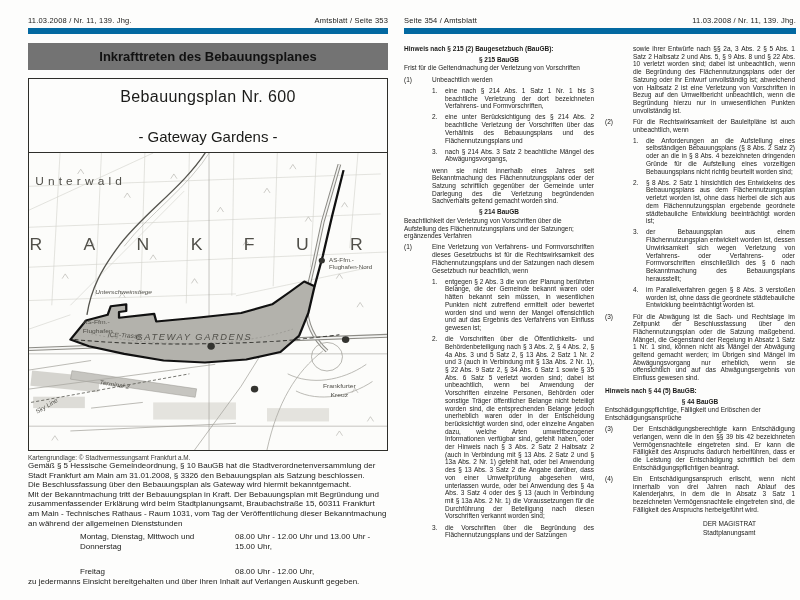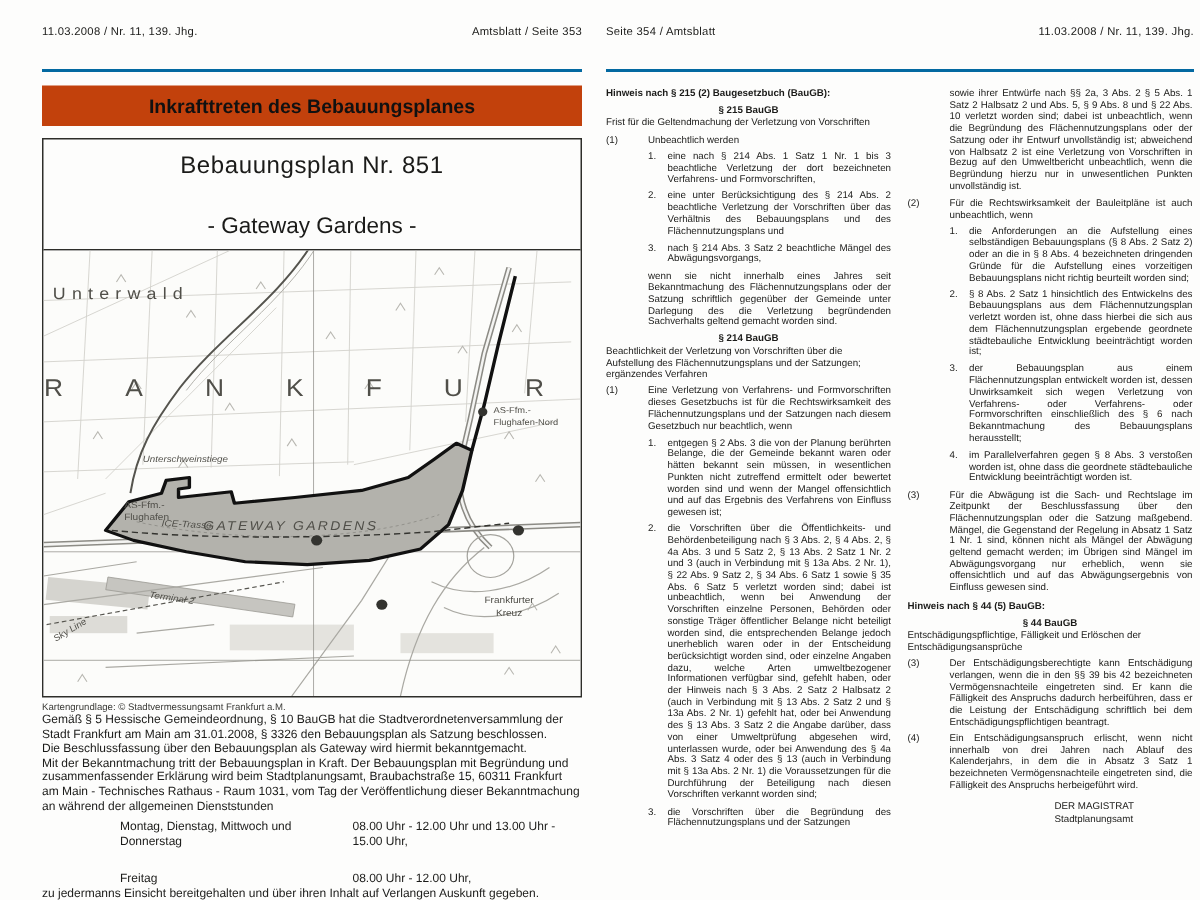--- a/index.html
+++ b/index.html
@@ -11,25 +11,25 @@
     font-family: "Liberation Sans", sans-serif;
     overflow: hidden;
   }
   .page { position: absolute; top: 16px; }
   #page-left  { left: 28px;  width: 360px; }
   #page-right { left: 404px; width: 392px; }
 
   .hdr {
     display: flex; justify-content: space-between;
     font-size: 7.5px; letter-spacing: .2px;
-    border-bottom: 2px solid #0369a1; padding-bottom: 21px;
+    border-bottom: 6px solid #0369a1; padding-bottom: 3px;
   }
 
   .title-bar {
-    margin-top: 9px; background: #c2410c;
+    margin-top: 9px; background: #737373;
     text-align: center; font-weight: bold; font-size: 13px;
     padding: 6px 2px; color: #111;
   }
 
   .figure { margin-top: 8px; border: 1.3px solid #2e2e2a; background: #fdfdfc; }
   .fig-title { text-align: center; padding: 9px 0 7px; }
   .fig-title .t1 { font-size: 16px; letter-spacing: .4px; }
   .fig-title .t2 { font-size: 15px; margin-top: 22px; }
   .figure svg { display: block; width: 100%; height: 298px; border-top: 1.2px solid #2e2e2a; }
   .caption { font-size: 6.4px; margin-top: 3px; color: #3a3a36; }
@@ -58,21 +58,21 @@
 <div class="page" id="page-left">
   <div class="hdr">
     <span>11.03.2008 / Nr. 11, 139. Jhg.</span>
     <span>Amtsblatt / Seite 353</span>
   </div>
 
   <div class="title-bar">Inkrafttreten des Bebauungsplanes</div>
 
   <div class="figure">
     <div class="fig-title">
-      <div class="t1">Bebauungsplan Nr. 851</div>
+      <div class="t1">Bebauungsplan Nr. 600</div>
       <div class="t2">- Gateway Gardens -</div>
     </div>
     <svg viewBox="0 0 346 312" preserveAspectRatio="none">
       <defs>
         <path id="tree" d="m-3,2 l3,-5 l3,5" stroke="#b8b7b1" stroke-width=".7" fill="none"></path>
       </defs>
       <rect x="0" y="0" width="346" height="312" fill="#fcfcfa"></rect>
 
       <g stroke="#d2d1cb" stroke-width=".6" fill="none">
         <path d="M30,0 L22,160"></path>

